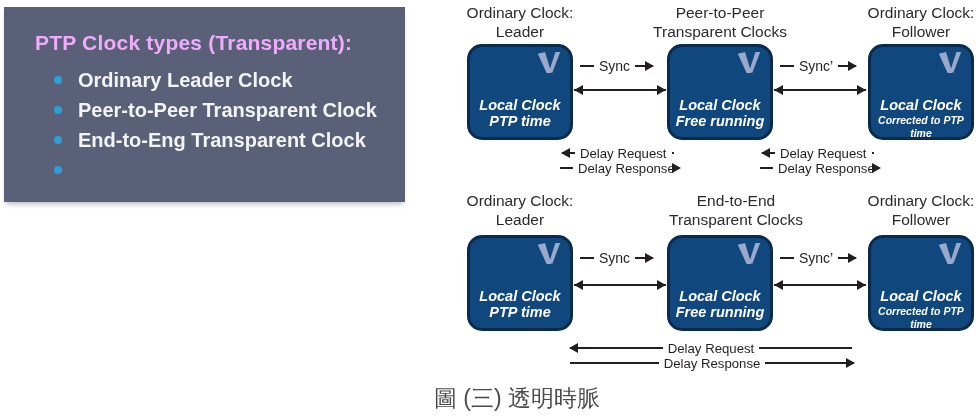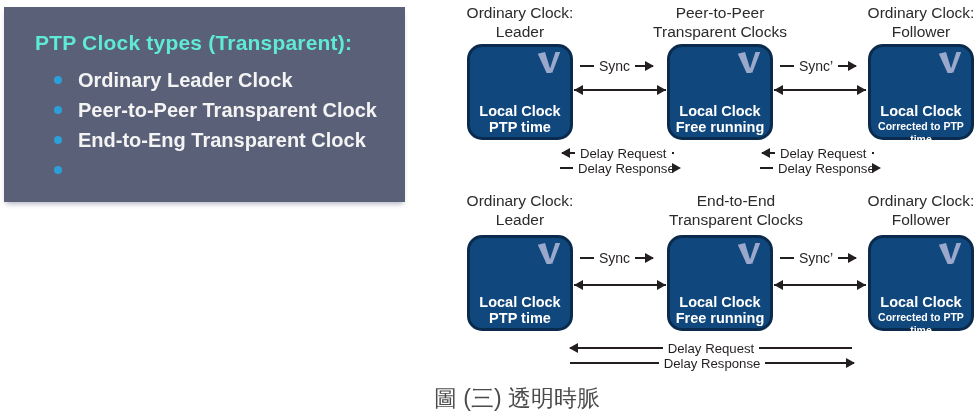--- a/index.html
+++ b/index.html
@@ -6,33 +6,33 @@
     --panel_bg:#5a6077; --bullet:#2d9fd8; --box_fill:#10477c; --box_border:#0a2b4e;
     --logo:#9aa8cb; --line:#231f20; --label:#2b2b2b; --caption:#4b4b4b;
   }
   html,body{margin:0;padding:0;background:#fff;}
   .stage{position:relative;width:980px;height:420px;background:#ffffff;overflow:hidden;
          font-family:"Liberation Sans",sans-serif;}
 
   
   .panel{position:absolute;left:4px;top:7px;width:401px;height:195px;background:var(--panel_bg);
          box-shadow:0 4px 5px -2px rgba(90,96,119,.45);}
-  .panel-title{padding:24px 0 0 31px;font-size:21px;font-weight:bold;color:#5eead4;letter-spacing:.2px;}
+  .panel-title{padding:24px 0 0 31px;font-size:21px;font-weight:bold;color:#f0abfc;letter-spacing:.2px;}
   .panel ul{list-style:none;margin:10px 7px 0 0;padding:0;}
   .panel li{display:flex;align-items:center;gap:16px;padding-left:50px;height:30px;
             font-size:20px;font-weight:bold;color:#f4f4f4;}
   .dot{width:8px;height:8px;border-radius:50%;background:var(--bullet);flex:0 0 auto;}
 
   
   .node-cap{position:absolute;text-align:center;font-size:15.5px;line-height:19px;color:var(--label);}
   .clockbox{position:absolute;width:106px;height:96px;box-sizing:border-box;
             background:var(--box_fill);border:3px solid var(--box_border);border-radius:15px;
             color:#fff;text-align:center;}
   .vlogo{position:absolute;top:5px;right:9px;width:24px;height:21px;fill:var(--logo);}
-  .box-text{position:absolute;left:0;right:0;top:56px;}
+  .box-text{position:absolute;left:0;right:0;top:50px;font-style:italic;}
   .bt1,.bt2{font-weight:bold;font-size:14.5px;line-height:16px;}
   .sm2 .bt2{font-size:10.5px;line-height:13px;margin-top:1px;}
 
   
   .dblarrow{position:absolute;height:2px;background:var(--line);}
   .dblarrow::before{content:"";position:absolute;left:0;top:-4px;width:0;height:0;
                     border:5px solid transparent;border-left:0;border-right:9px solid var(--line);}
   .dblarrow::after{content:"";position:absolute;right:0;top:-4px;width:0;height:0;
                    border:5px solid transparent;border-right:0;border-left:9px solid var(--line);}
   .link-label{position:absolute;display:flex;align-items:center;gap:5px;

